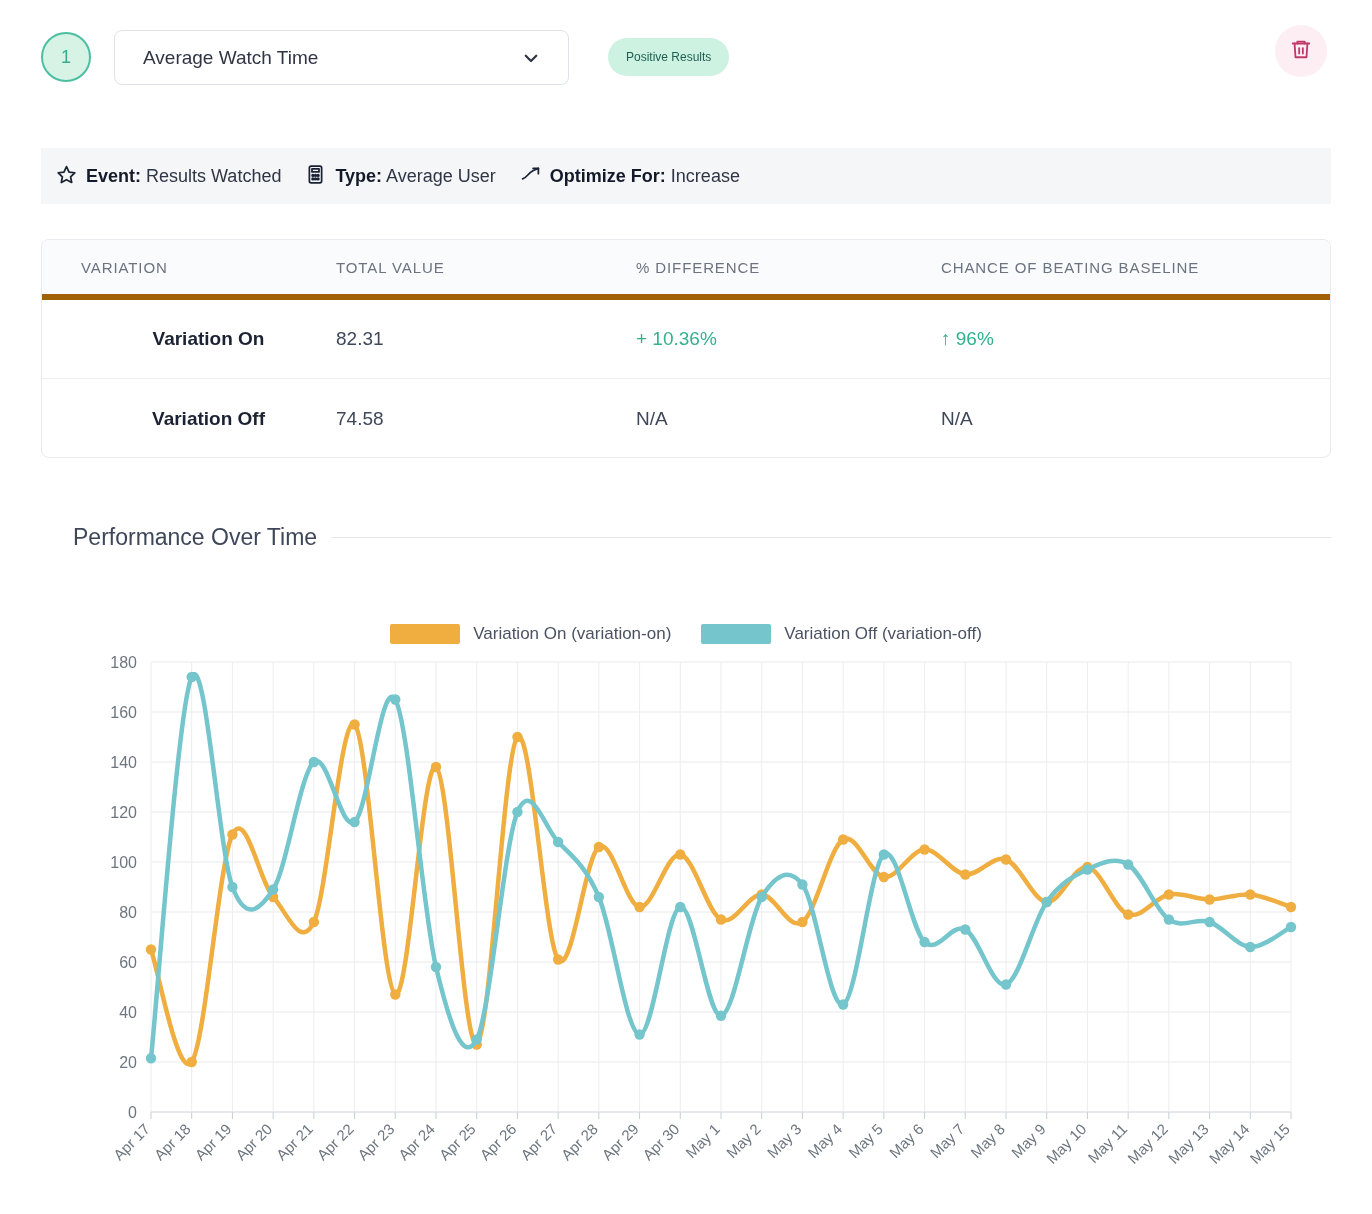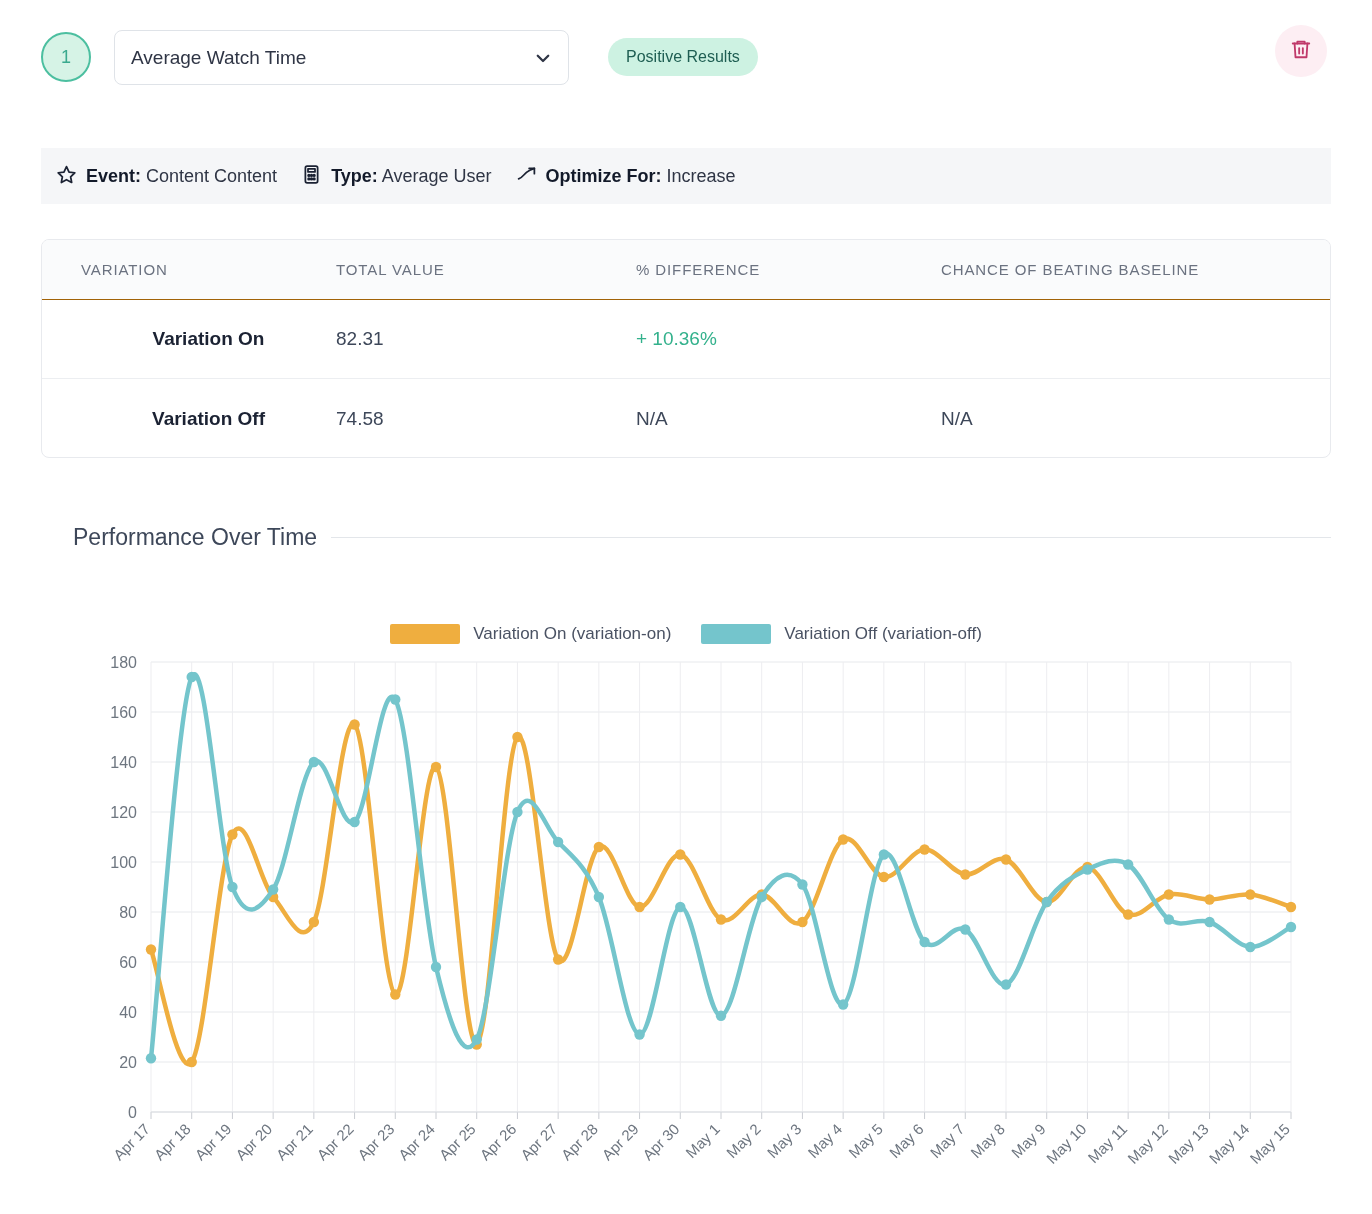--- a/index.html
+++ b/index.html
@@ -20,32 +20,32 @@
     width: 50px; height: 50px; border-radius: 50%;
     background: #d6f3e6; border: 2px solid #4cbfa0;
     color: #3aa98e; font-size: 18px;
     display: flex; align-items: center; justify-content: center;
   }
   .metric-select {
     position: absolute; left: 114px; top: 30px;
     width: 455px; height: 55px;
     border: 1px solid #dfe3e8; border-radius: 8px;
     background: #fff;
-    display: flex; align-items: center; padding: 0 16px;
+    display: flex; align-items: center; padding: 0 28px;
   }
   .metric-select .label {
     flex: 1; font-size: 19px; color: #2f3545;
   }
   .chev { width: 18px; height: 18px; color: #2f3545; }
   .results-pill {
     position: absolute; left: 608px; top: 38px;
     height: 38px; padding: 0 18px;
     background: #cdf2e2; border-radius: 19px;
     display: flex; align-items: center;
-    color: #1e5e52; font-size: 16px;
+    color: #1e5e52; font-size: 12px;
   }
   .delete-btn {
     position: absolute; left: 1275px; top: 25px;
     width: 52px; height: 52px; border-radius: 50%;
     background: #fdeef3;
     display: flex; align-items: center; justify-content: center;
   }
   .delete-btn svg { width: 22px; height: 22px; color: #c0396a; }
 
   
@@ -64,21 +64,21 @@
   
   .table-card {
     position: absolute; left: 41px; top: 239px;
     width: 1290px; height: 219px;
     border: 1px solid #e8eaee; border-radius: 8px;
     background: #fff; overflow: hidden;
   }
   .t-row { display: flex; align-items: center; }
   .t-head {
     height: 60px; background: #fafbfc;
-    border-bottom: 1px solid #a16207;
+    border-bottom: 6px solid #a16207;
   }
   .t-head .cell {
     font-size: 15px; letter-spacing: 0.9px; color: #6b7280; text-transform: uppercase;
   }
   .t-body-row { height: 79px; border-bottom: 1px solid #eceef1; }
   .t-body-row:last-child { border-bottom: none; }
   .cell { padding-left: 0; }
   .c1 { width: 294px; padding-left: 39px; }
   .c2 { width: 300px; }
   .c3 { width: 305px; }
@@ -144,21 +144,21 @@
   </div>
 </div>
 
 <div class="meta-strip">
   <div class="meta-item">
     <span>
       <svg viewBox="0 0 24 24" fill="none" stroke="currentColor" stroke-width="2" stroke-linejoin="round">
           <polygon points="12,3 14.9,9.2 21.5,10 16.7,14.6 17.9,21.1 12,18 6.1,21.1 7.3,14.6 2.5,10 9.1,9.2"></polygon>
         </svg>
     </span>
-    <span class="meta-text"><b>Event:</b> <span>Content Content</span></span>
+    <span class="meta-text"><b>Event:</b> <span>Results Watched</span></span>
   </div>
 
   <div class="meta-item">
     <span>
       <svg viewBox="0 0 24 24" fill="none" stroke="currentColor" stroke-width="2" stroke-linejoin="round">
         <rect x="5" y="2.5" width="14" height="19" rx="2"></rect>
         <rect x="8" y="5.5" width="8" height="3.5"></rect>
         <circle cx="9" cy="13" r="0.9" fill="currentColor"></circle>
           <circle cx="12" cy="13" r="0.9" fill="currentColor"></circle>
           <circle cx="15" cy="13" r="0.9" fill="currentColor"></circle>
@@ -186,20 +186,21 @@
     <div class="cell c1">VARIATION</div>
     <div class="cell c2">TOTAL VALUE</div>
     <div class="cell c3">% DIFFERENCE</div>
     <div class="cell c4">CHANCE OF BEATING BASELINE</div>
   </div>
 
   <div class="t-row t-body-row">
     <div class="cell c1 v-name">Variation On</div>
     <div class="cell c2 v-val">82.31</div>
     <div class="cell c3 v-pos">+ 10.36%</div>
+    <div class="cell c4 v-pos">↑ 96%</div>
   </div>
 
   <div class="t-row t-body-row">
     <div class="cell c1 v-name">Variation Off</div>
     <div class="cell c2 v-val">74.58</div>
     <div class="cell c3 v-na">N/A</div>
     <div class="cell c4 v-na">N/A</div>
   </div>
 </div>
 

